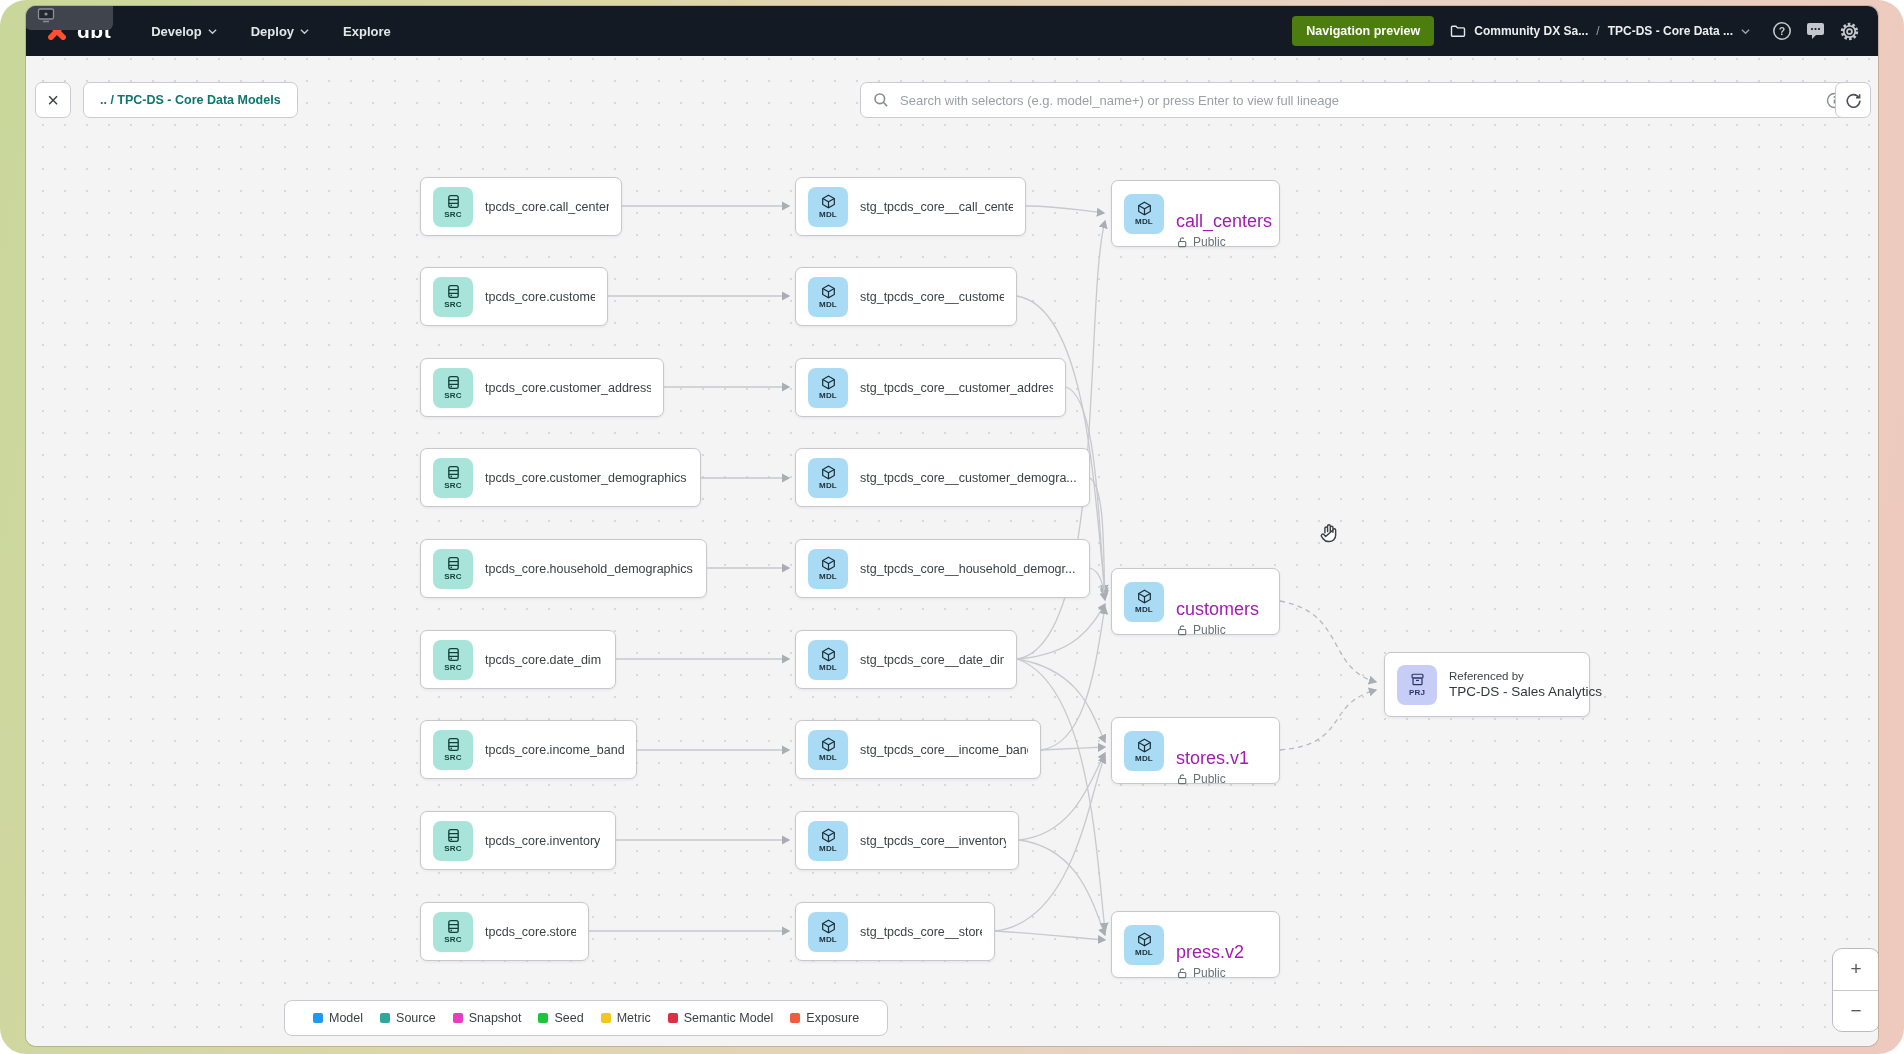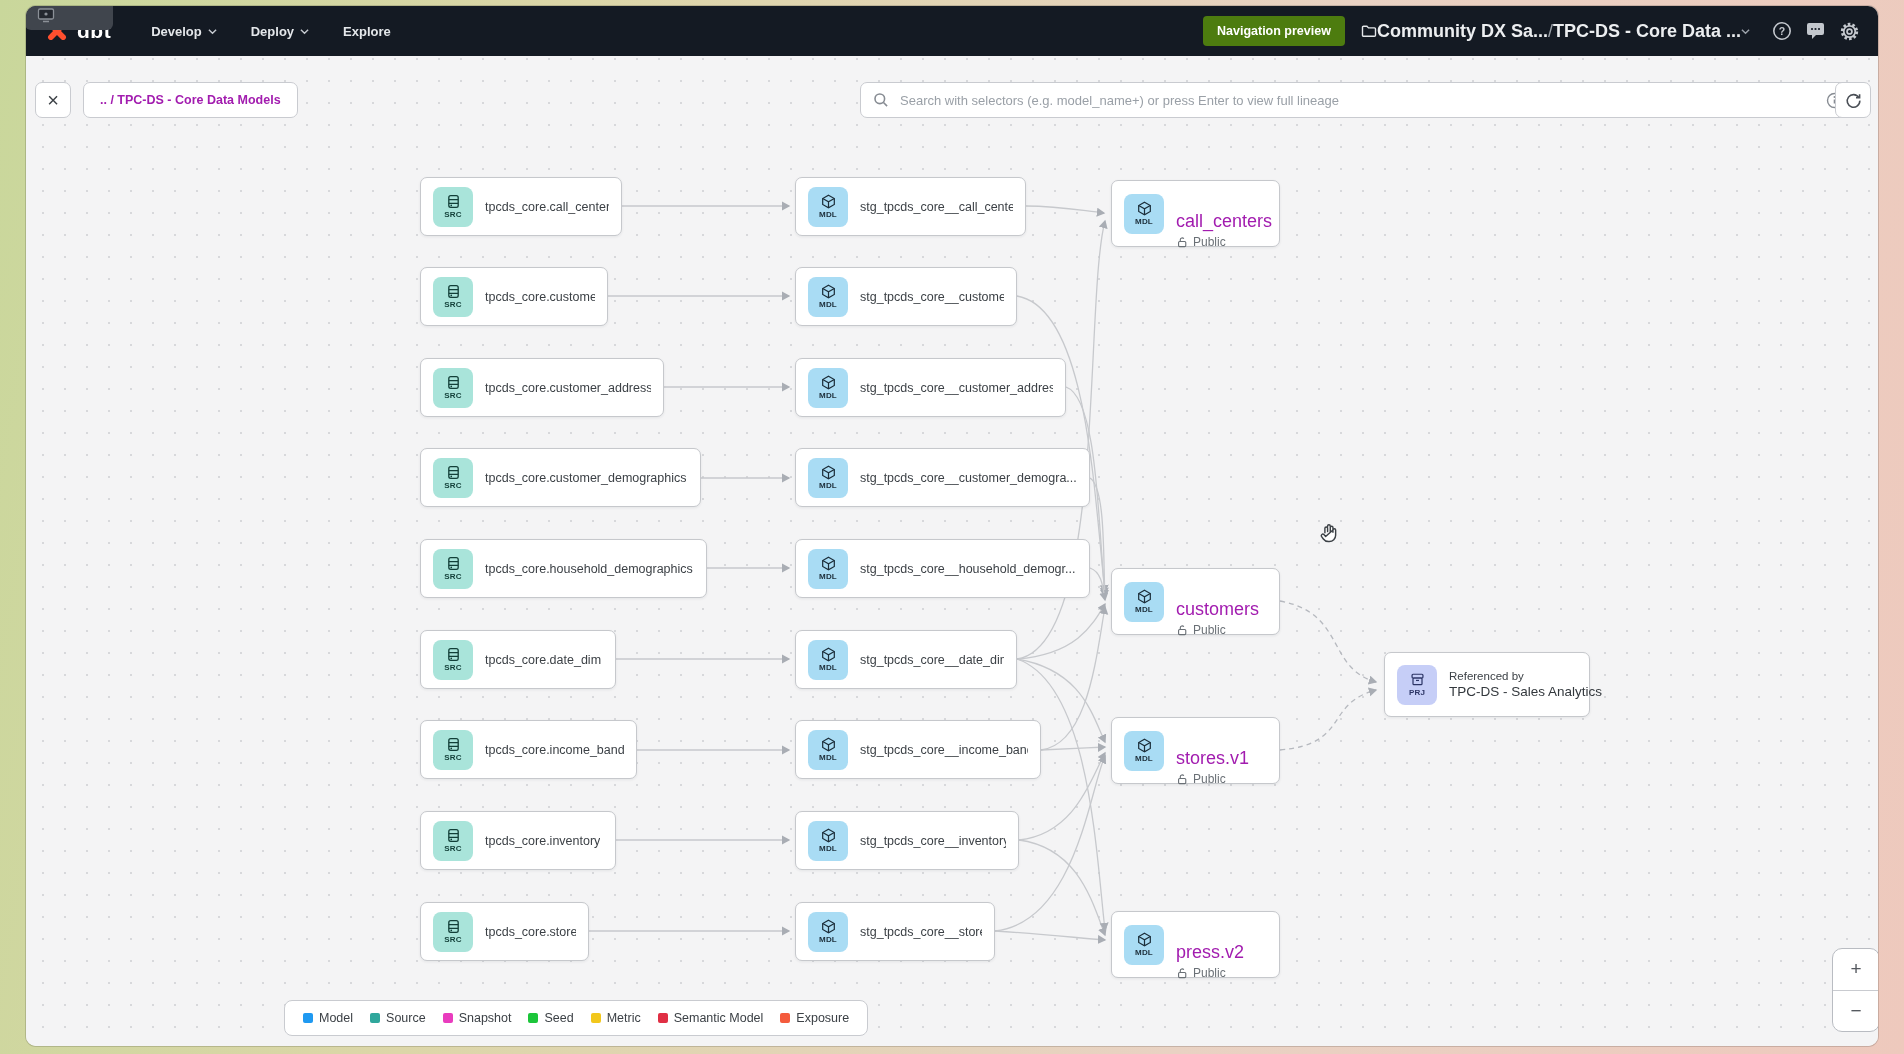--- a/index.html
+++ b/index.html
@@ -1,34 +1,34 @@
 <!DOCTYPE html>
 <html><head>
 <meta charset="utf-8">
 <style>
   html,body{margin:0;padding:0;width:1904px;height:1054px;overflow:hidden;
     font-family:"Liberation Sans","DejaVu Sans",sans-serif;}
   .backdrop{position:absolute;inset:0;
-    background:linear-gradient(100deg,#c9d79b 0%,#dcd6a8 28%,#e9d2c3 65%,#eec9bd 100%);}
+    background:linear-gradient(100deg,#c9d79b 0%,#dcd6a8 28%,#e9d2c3 65%,#eec9bd 100%);border-radius:26px;}
   .app{position:absolute;left:26px;right:26px;top:6px;bottom:8px;border-radius:10px;
     overflow:hidden;background:#f4f4f5;box-shadow:0 0 0 1px rgba(0,0,0,.15);}
 
   
   .navbar{position:absolute;left:0;top:0;right:0;height:50px;background:#141a23;
     display:flex;align-items:center;padding:0 18px;box-sizing:border-box;z-index:40;}
   .logo{display:flex;align-items:center;gap:7px;margin-right:40px;}
   .logo-text{color:#fff;font-size:21px;font-weight:bold;letter-spacing:.5px;}
   .navmenu{display:flex;align-items:center;gap:34px;}
   .navitem{display:flex;align-items:center;gap:6px;color:#e4e7ea;font-size:13px;
     font-weight:bold;cursor:pointer;}
   .chev{width:9px;height:9px;display:inline-block;}
   .nav-right{margin-left:auto;display:flex;align-items:center;gap:16px;}
   .preview-btn{background:#4d7c0f;color:#fff;font-size:12.5px;font-weight:bold;
     padding:8px 14px;border-radius:4px;border:none;cursor:pointer;}
-  .crumbs{display:flex;align-items:center;gap:0;color:#eceef0;font-size:18px;font-weight:bold;}
+  .crumbs{display:flex;align-items:center;gap:8px;color:#eceef0;font-size:12px;font-weight:bold;}
   .crumb-sep{color:#9aa0a8;font-weight:normal;}
   .nav-icons{display:flex;align-items:center;gap:13px;margin-left:6px;}
   .nav-icons svg{display:block;cursor:pointer;}
 
   
   .artifact{position:absolute;left:-1px;top:-6px;width:88px;height:30px;background:#40454d;
     border-radius:6px;z-index:60;display:flex;align-items:center;padding-left:12px;box-sizing:border-box;}
 
   
   .canvas{position:absolute;left:0;right:0;top:50px;bottom:0;
@@ -38,21 +38,21 @@
   .edges{position:absolute;left:0;top:0;z-index:1;}
 
   
   .tool-btn{position:absolute;width:36px;height:36px;background:#fff;border:1px solid #c9cbd0;
     border-radius:7px;display:flex;align-items:center;justify-content:center;cursor:pointer;
     box-sizing:border-box;z-index:30;}
   .close-btn{left:9px;top:26px;font-size:20px;color:#3c4146;}
   .refresh-btn{left:1809px;top:26px;}
   .chip{position:absolute;left:57px;top:26px;height:36px;background:#fff;border:1px solid #c9cbd0;
     border-radius:7px;display:flex;align-items:center;padding:0 16px;font-size:12.5px;
-    font-weight:bold;color:#a21caf;z-index:30;cursor:pointer;box-sizing:border-box;}
+    font-weight:bold;color:#0f766e;z-index:30;cursor:pointer;box-sizing:border-box;}
   .searchbar{position:absolute;left:794px;top:26px;width:996px;height:36px;background:#fff;
     border:1px solid #c9cbd0;border-radius:7px;display:flex;align-items:center;
     padding:0 12px;box-sizing:border-box;z-index:30;margin-left:40px;}
   .searchbar input{flex:1;border:none;outline:none;font-size:13px;color:#3c4146;
     margin-left:9px;font-family:inherit;background:transparent;}
   .searchbar input::placeholder{color:#9aa0a7;}
 
   
   .node{position:absolute;background:#fff;border:1px solid #c6c8cc;border-radius:7px;
     box-shadow:0 1px 3px rgba(20,25,40,.07);display:flex;align-items:center;
@@ -91,21 +91,21 @@
   .cursor{position:absolute;left:1292px;top:466px;z-index:50;}
 
   
   .lens-group{position:absolute;left:10px;top:944px;height:36px;display:flex;border:1px solid #c9cbd0;
     border-radius:8px;overflow:hidden;background:#fff;z-index:30;box-sizing:border-box;}
   .lens-seg{background:#175950;color:#fff;font-size:12.5px;font-weight:bold;display:flex;
     align-items:center;gap:7px;padding:0 13px;cursor:pointer;}
   .res-seg{display:flex;align-items:center;gap:8px;padding:0 13px;font-size:12.5px;
     font-weight:bold;color:#3c4146;cursor:pointer;background:#fff;}
   .legend{position:absolute;left:258px;top:944px;height:36px;background:#fff;border:1px solid #c9cbd0;
-    border-radius:8px;display:flex;align-items:center;gap:17px;padding:0 18px;z-index:30;box-sizing:border-box;}
+    border-radius:8px;display:flex;align-items:center;gap:17px;padding:0 28px;z-index:30;box-sizing:border-box;}
   .leg-item{display:flex;align-items:center;gap:6px;font-size:12.5px;color:#3c4146;}
   .leg-swatch{width:10px;height:10px;border-radius:2px;display:inline-block;}
 
   .zoomctl{position:absolute;left:1806px;top:892px;width:48px;height:84px;background:#fff;
     border:1px solid #b9bcc2;border-radius:10px;display:flex;flex-direction:column;z-index:30;box-sizing:border-box;}
   .zoombtn{flex:1;display:flex;align-items:center;justify-content:center;font-size:19px;
     color:#55595f;cursor:pointer;}
   .zoombtn.in{border-bottom:1px solid #c9cbd0;}
 </style>
 </head>

